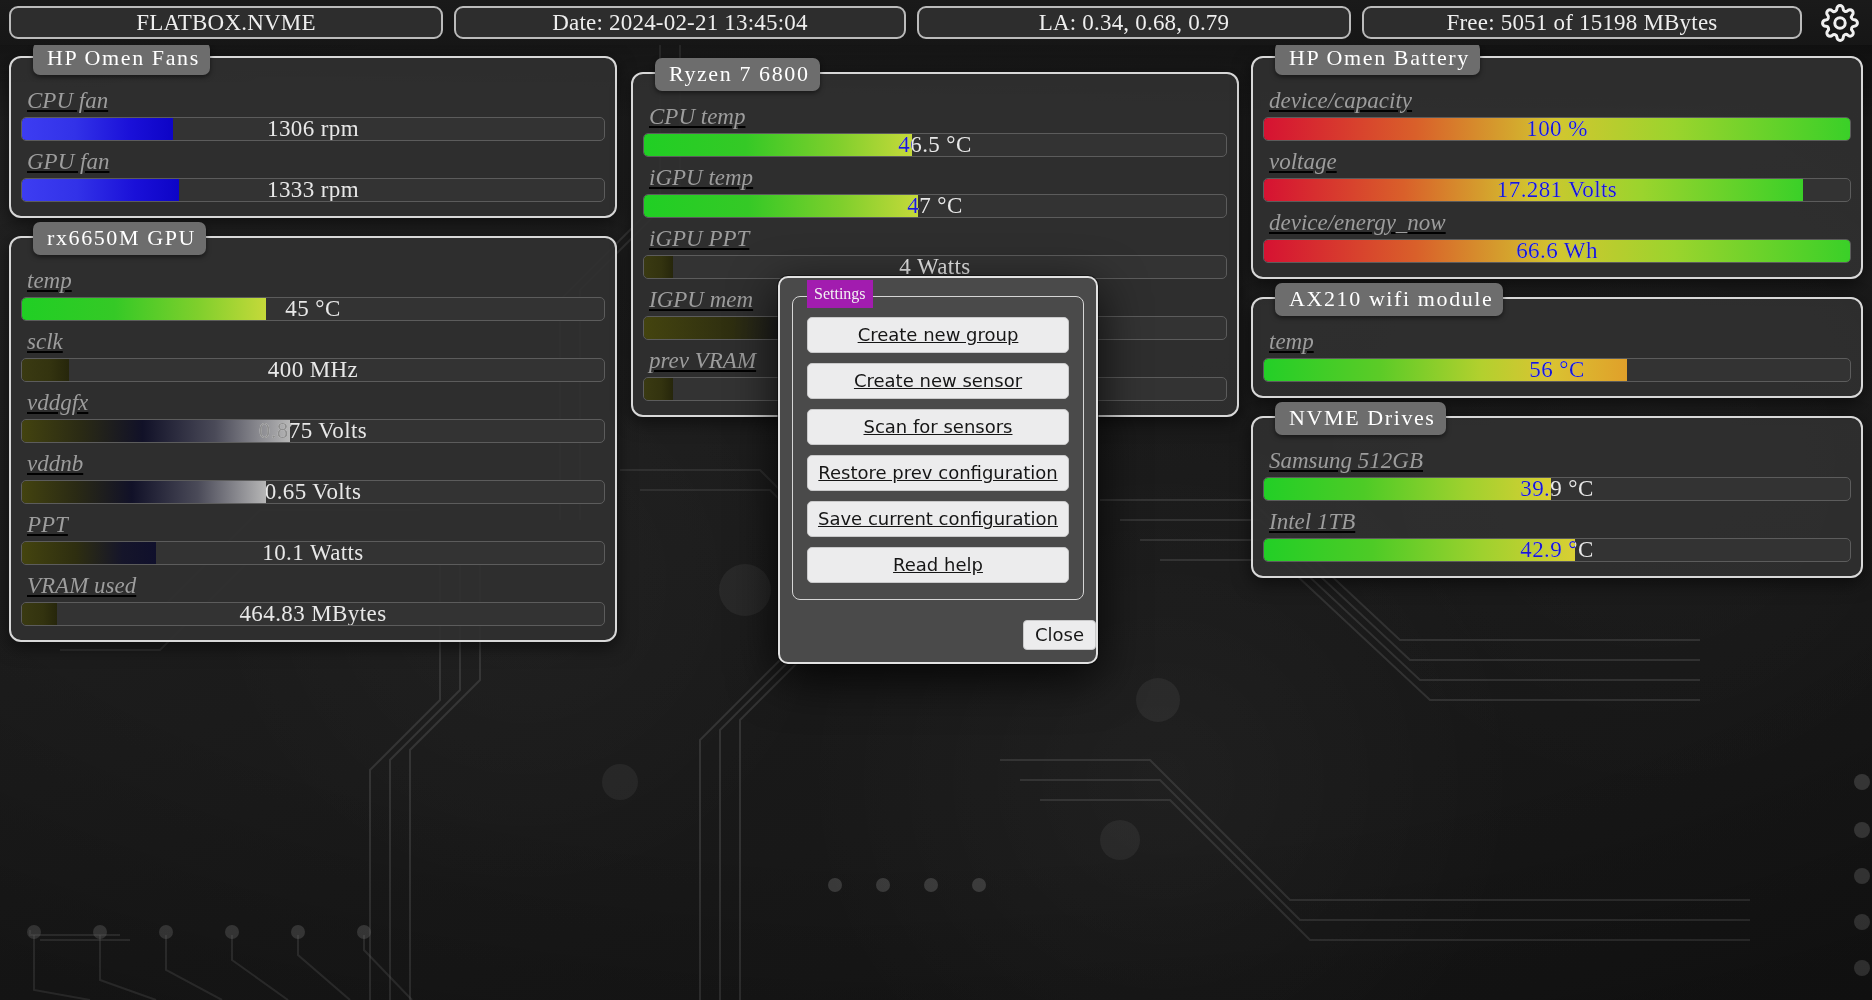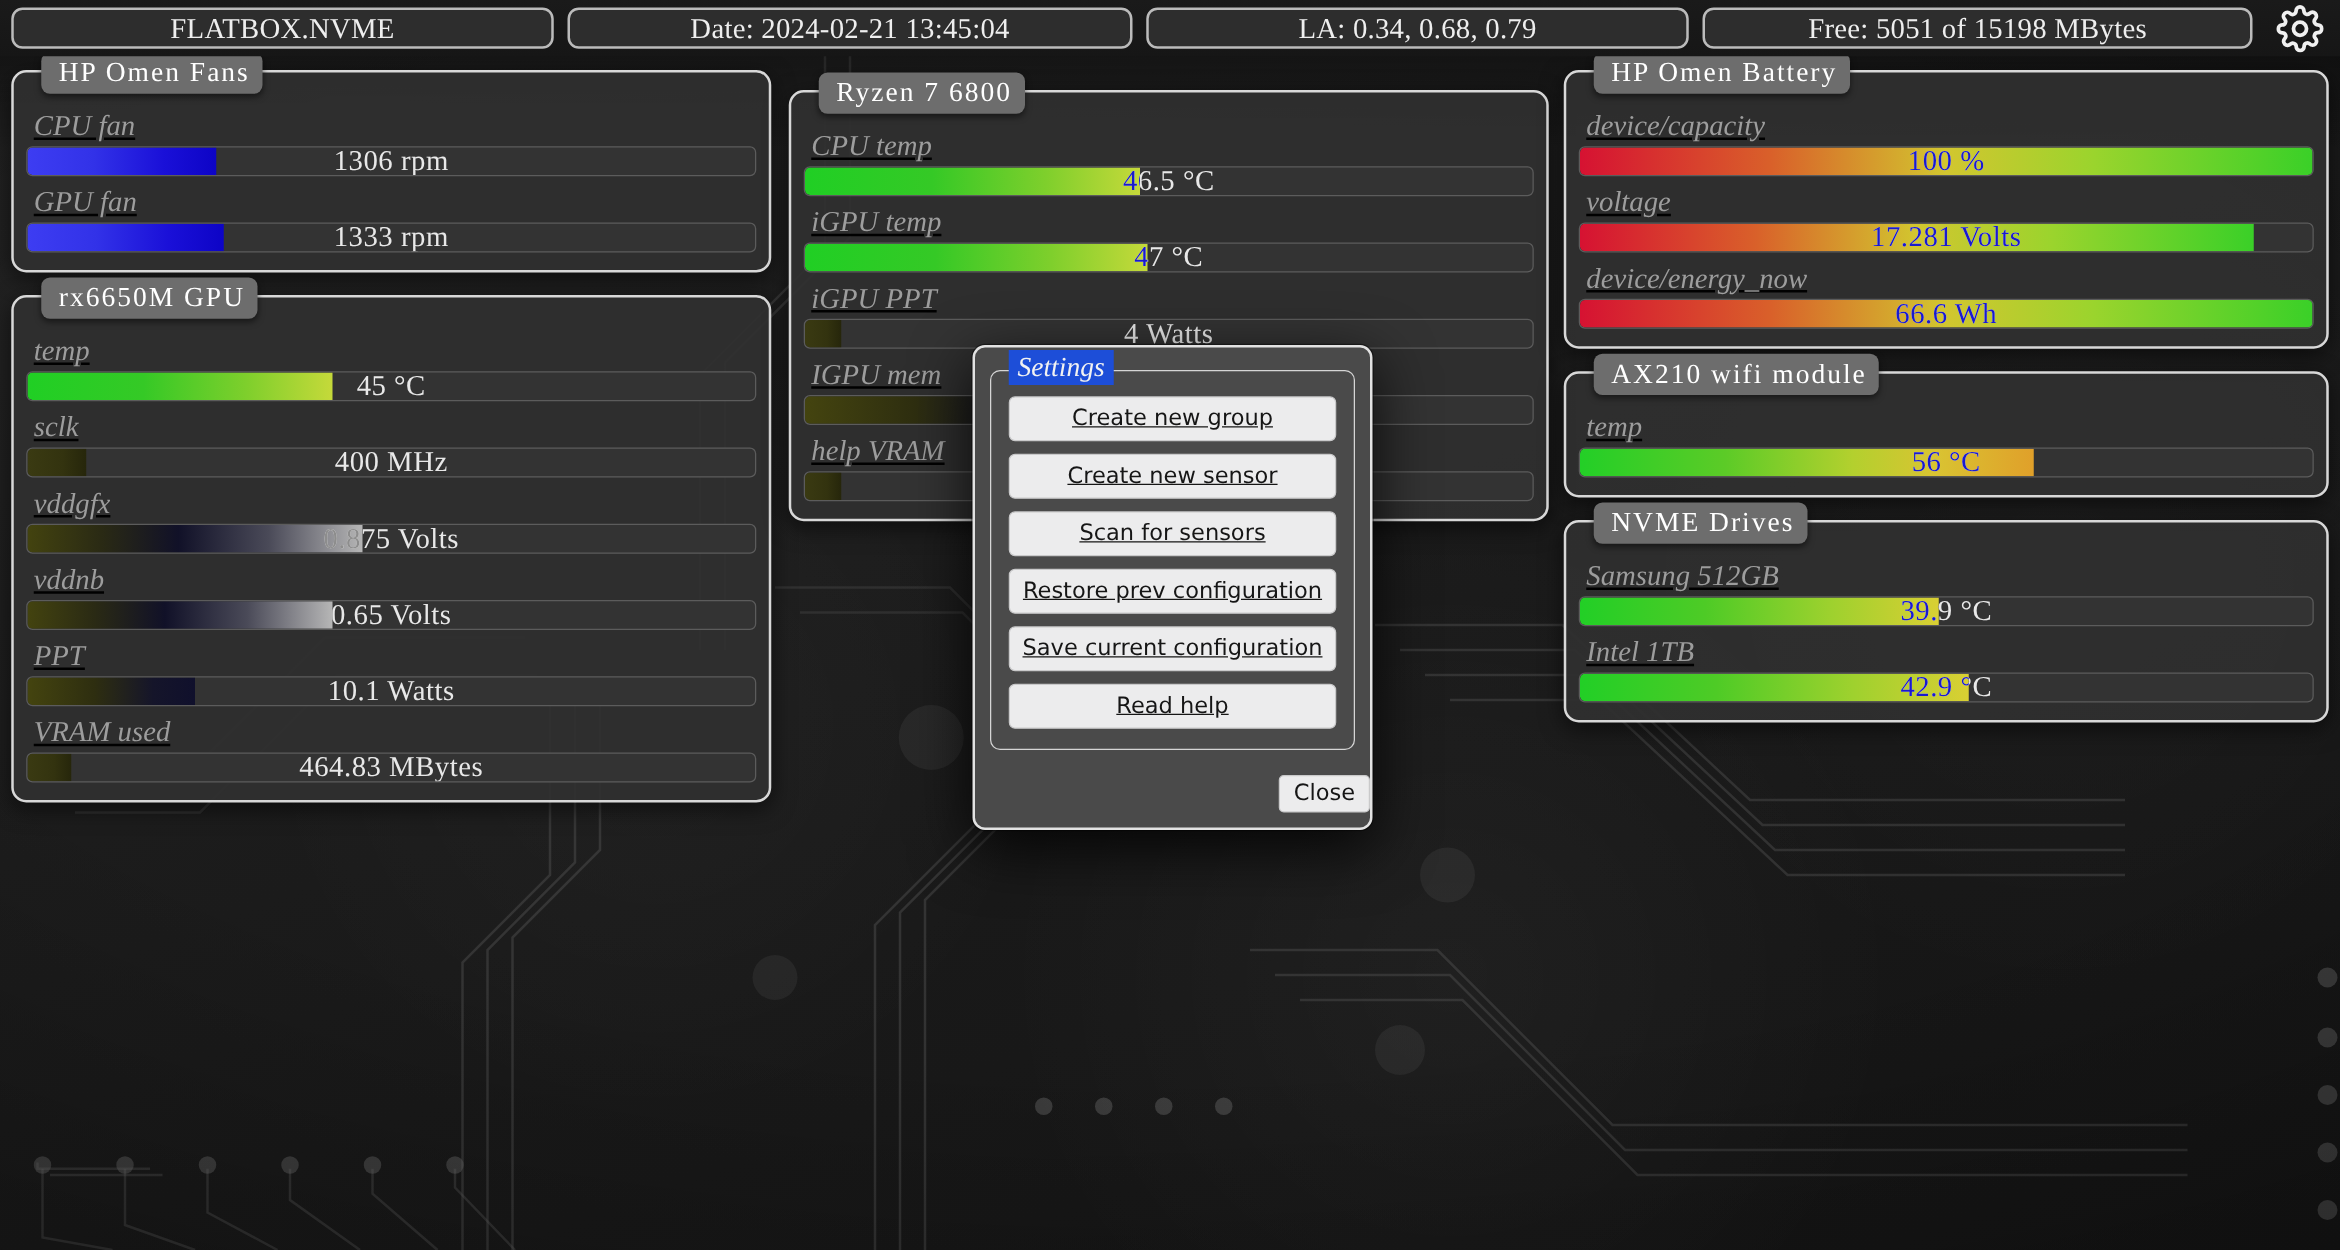--- a/index.html
+++ b/index.html
@@ -184,27 +184,26 @@
   #settings-inner {
     position: relative;
     margin: 18px 12px 10px 12px;
     border: 1px solid #d5d5d5;
     border-radius: 8px;
     padding: 20px 14px 16px 14px;
   }
   #settings-legend {
     position: absolute;
     top: -17px; left: 14px;
-    background: #1d4ed8;
+    background: #a21caf;
     color: #f2f2f2;
-    font-size: 22px;
+    font-size: 16px;
     line-height: 28px;
     padding: 0 7px;
     white-space: nowrap;
-    font-style: italic;
   }
   .dlg-button {
     display: block;
     width: 100%;
     height: 36px;
     margin-bottom: 10px;
     background: #ececed;
     border: 1px solid #c9c9ca;
     border-radius: 5px;
     color: #161616;
@@ -443,21 +442,21 @@
           </div>
         </div>
       </div>
       <div class="sensor">
         <div class="sensor-label">IGPU mem</div>
         <div class="gauge">
           <div class="gauge-fill" style="width: 38%; background: linear-gradient(to right, rgb(68, 68, 15) 0%, rgb(46, 46, 16) 40%, rgb(21, 21, 42) 75%, rgb(16, 16, 44) 100%);"></div>
         </div>
       </div>
       <div class="sensor">
-        <div class="sensor-label">help VRAM</div>
+        <div class="sensor-label">prev VRAM</div>
         <div class="gauge">
           <div class="gauge-fill" style="width: 5%; background: linear-gradient(to right, rgb(58, 58, 18) 0%, rgb(51, 51, 15) 60%, rgb(38, 38, 11) 100%);"></div>
         </div>
       </div>
     </div>
   </div>
 <div id="col-right" class="column">
     <div class="group">
       <div class="group-title">HP  Omen  Battery</div>
       <div class="sensor">

